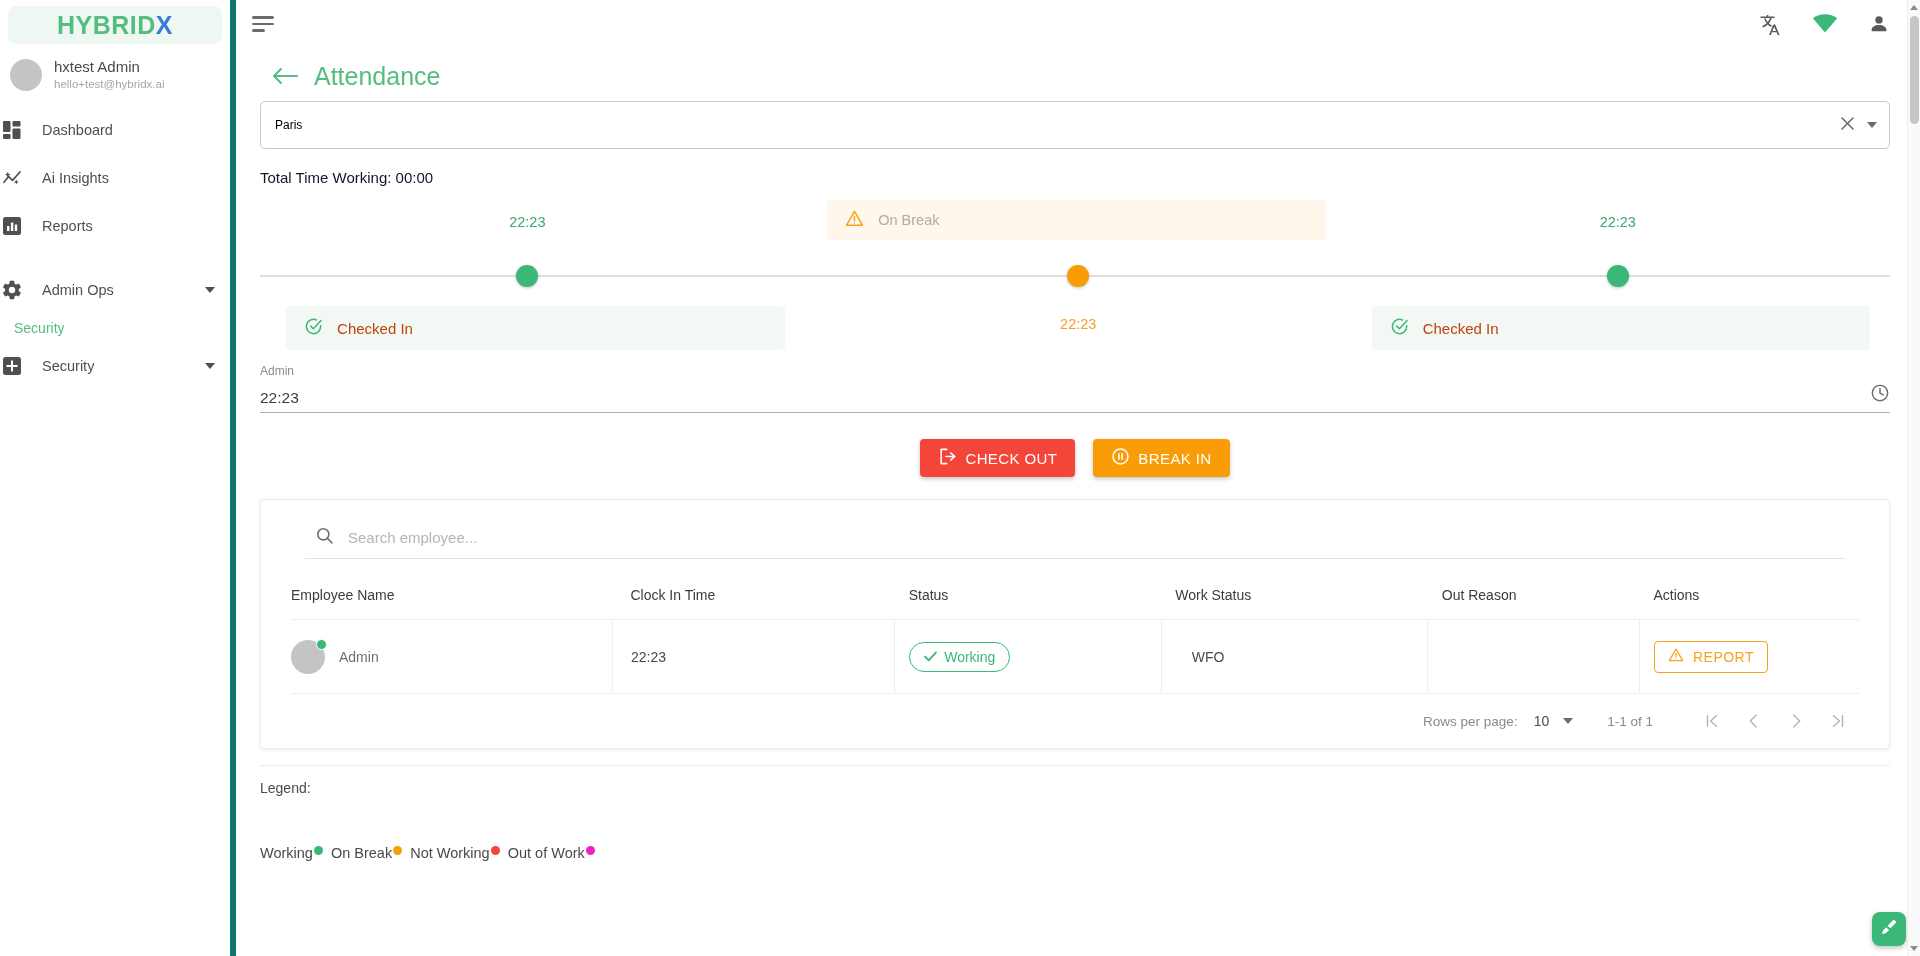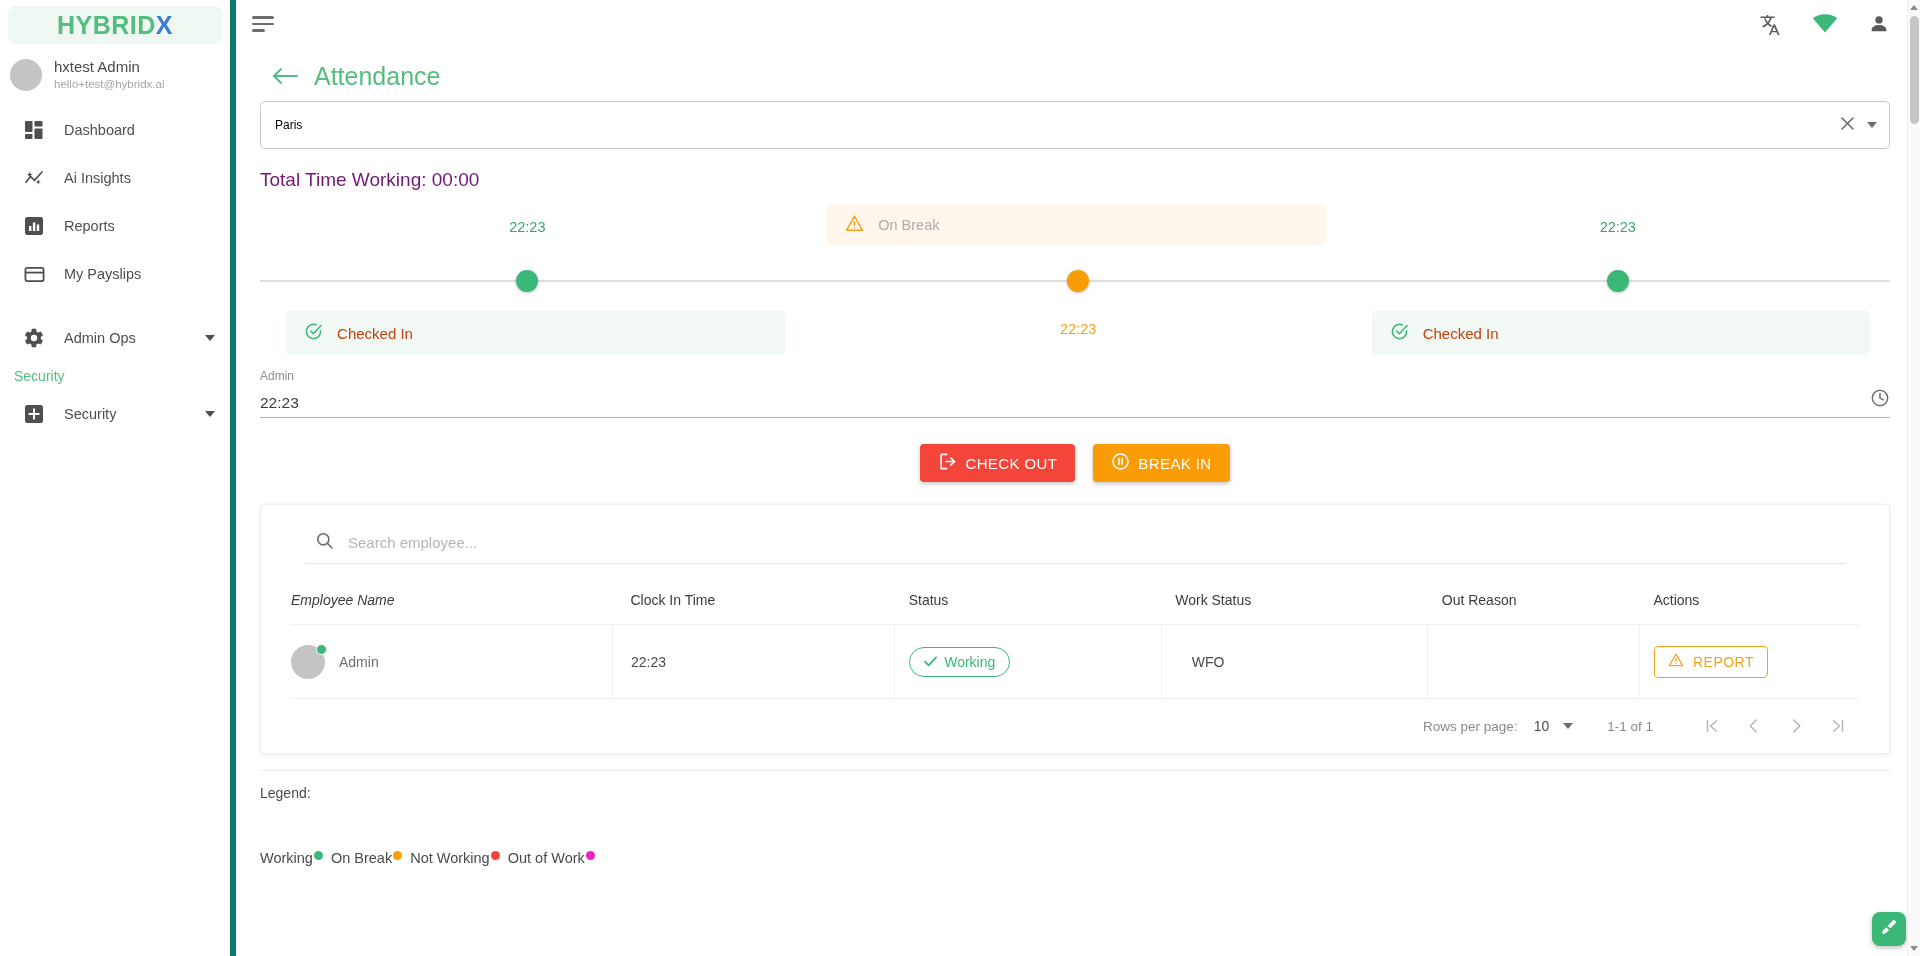--- a/index.html
+++ b/index.html
@@ -36,21 +36,21 @@
   .avatar-lg {
     width: 32px; height: 32px; border-radius: 50%;
     background: #c4c4c4; flex: 0 0 32px;
   }
   .user-texts { margin-left: 12px; }
   .user-name { font-size: 15px; color: #4a4a4a; line-height: 18px; }
   .user-email { font-size: 11.5px; color: #a6a6a6; line-height: 16px; }
 
   .nav-item {
     display: flex; align-items: center;
-    height: 48px; padding: 0 14px 0 22px;
+    height: 48px; padding: 0 14px 0 0;
     cursor: pointer; position: relative;
   }
   .nav-icon {
     width: 24px; height: 24px; flex: 0 0 24px;
     display: flex; align-items: center; justify-content: center;
     color: #4f4f4f;
   }
   .nav-label {
     margin-left: 18px; font-size: 14.5px; color: #4f4f4f;
     white-space: nowrap;
@@ -98,21 +98,21 @@
   }
   .select-value { font-size: 12px; color: #000000; }
   .select-actions { margin-left: auto; display: flex; align-items: center; gap: 12px; }
   .clear-x { font-size: 16px; color: #6b6b6b; cursor: pointer; line-height: 1; }
   .caret-down {
     width: 0; height: 0; cursor: pointer;
     border-left: 5px solid transparent; border-right: 5px solid transparent;
     border-top: 6px solid #6b6b6b;
   }
 
-  .total-time { font-size: 19px; color: #701a75; padding: 20px 0 0 0; }
+  .total-time { font-size: 15px; color: #0f172a; padding: 20px 0 0 0; }
 
   
   .timeline { position: relative; margin-top: 14px; height: 160px; }
   .tl-top { position: relative; height: 54px; }
   .tl-time {
     position: absolute; font-size: 14.5px; color: #3aa76d;
     transform: translateX(-50%); top: 14px;
   }
   .tl-banner {
     position: absolute; top: 0; height: 40px;
@@ -313,29 +313,20 @@
         <svg width="20" height="20" viewBox="0 0 20 20">
           <rect x="1" y="1" width="18" height="18" rx="2.5" fill="#4f4f4f"></rect>
           <rect x="5" y="10" width="2.4" height="5" fill="#fff"></rect>
           <rect x="8.9" y="6.5" width="2.4" height="8.5" fill="#fff"></rect>
           <rect x="12.8" y="8.5" width="2.4" height="6.5" fill="#fff"></rect>
         </svg>
       </span>
       <span class="nav-label">Reports</span>
     </div>
 
-    <div class="nav-item">
-      <span class="nav-icon">
-        <svg width="21" height="21" viewBox="0 0 22 22" fill="none" stroke="#4f4f4f" stroke-width="1.9">
-          <rect x="1.5" y="4" width="19" height="14" rx="2"></rect>
-          <line x1="1.5" y1="9" x2="20.5" y2="9"></line>
-        </svg>
-      </span>
-      <span class="nav-label">My Payslips</span>
-    </div>
 
     <div class="nav-gap"></div>
 
     <div class="nav-item">
       <span class="nav-icon">
         <svg width="22" height="22" viewBox="0 0 24 24" fill="#4f4f4f">
           <path d="M19.4 13c.04-.32.06-.66.06-1s-.02-.68-.07-1l2.11-1.63a.5.5 0 0 0 .12-.64l-2-3.46a.5.5 0 0 0-.61-.22l-2.49 1a7.3 7.3 0 0 0-1.73-1l-.38-2.65A.49.49 0 0 0 13.94 2h-4a.49.49 0 0 0-.48.42L9.08 5.07a7.6 7.6 0 0 0-1.73 1l-2.49-1a.5.5 0 0 0-.61.22l-2 3.46a.5.5 0 0 0 .12.64L4.48 11a8 8 0 0 0 0 2l-2.11 1.63a.5.5 0 0 0-.12.64l2 3.46c.12.22.39.3.61.22l2.49-1c.52.4 1.08.73 1.69.98l.38 2.65c.03.24.24.42.48.42h4c.24 0 .45-.18.48-.42l.38-2.65c.61-.25 1.17-.59 1.69-.98l2.49 1c.23.09.49 0 .61-.22l2-3.46a.5.5 0 0 0-.12-.64L19.4 13zM12 15.5A3.5 3.5 0 1 1 15.5 12 3.5 3.5 0 0 1 12 15.5z"></path>
         </svg>
       </span>
       <span class="nav-label">Admin Ops</span>
@@ -512,21 +503,21 @@
               <circle cx="10.5" cy="10.5" r="7"></circle>
                 <line x1="15.7" y1="15.7" x2="21.5" y2="21.5"></line>
             </svg>
           </span>
           <span class="search-ph">Search employee...</span>
         </div>
 
         <table>
           <thead>
             <tr>
-              <th style="width:20.5%; padding-left:0;font-style:italic;">Employee Name</th>
+              <th style="width:20.5%; padding-left:0;">Employee Name</th>
               <th style="width:18%; padding-left:18px;">Clock In Time</th>
               <th style="width:17%; padding-left:14px;">Status</th>
               <th style="width:17%; padding-left:14px;">Work Status</th>
               <th style="width:13.5%; padding-left:14px;">Out Reason</th>
               <th style="padding-left:14px;">Actions</th>
             </tr>
           </thead>
           <tbody>
             <tr>
               <td>

